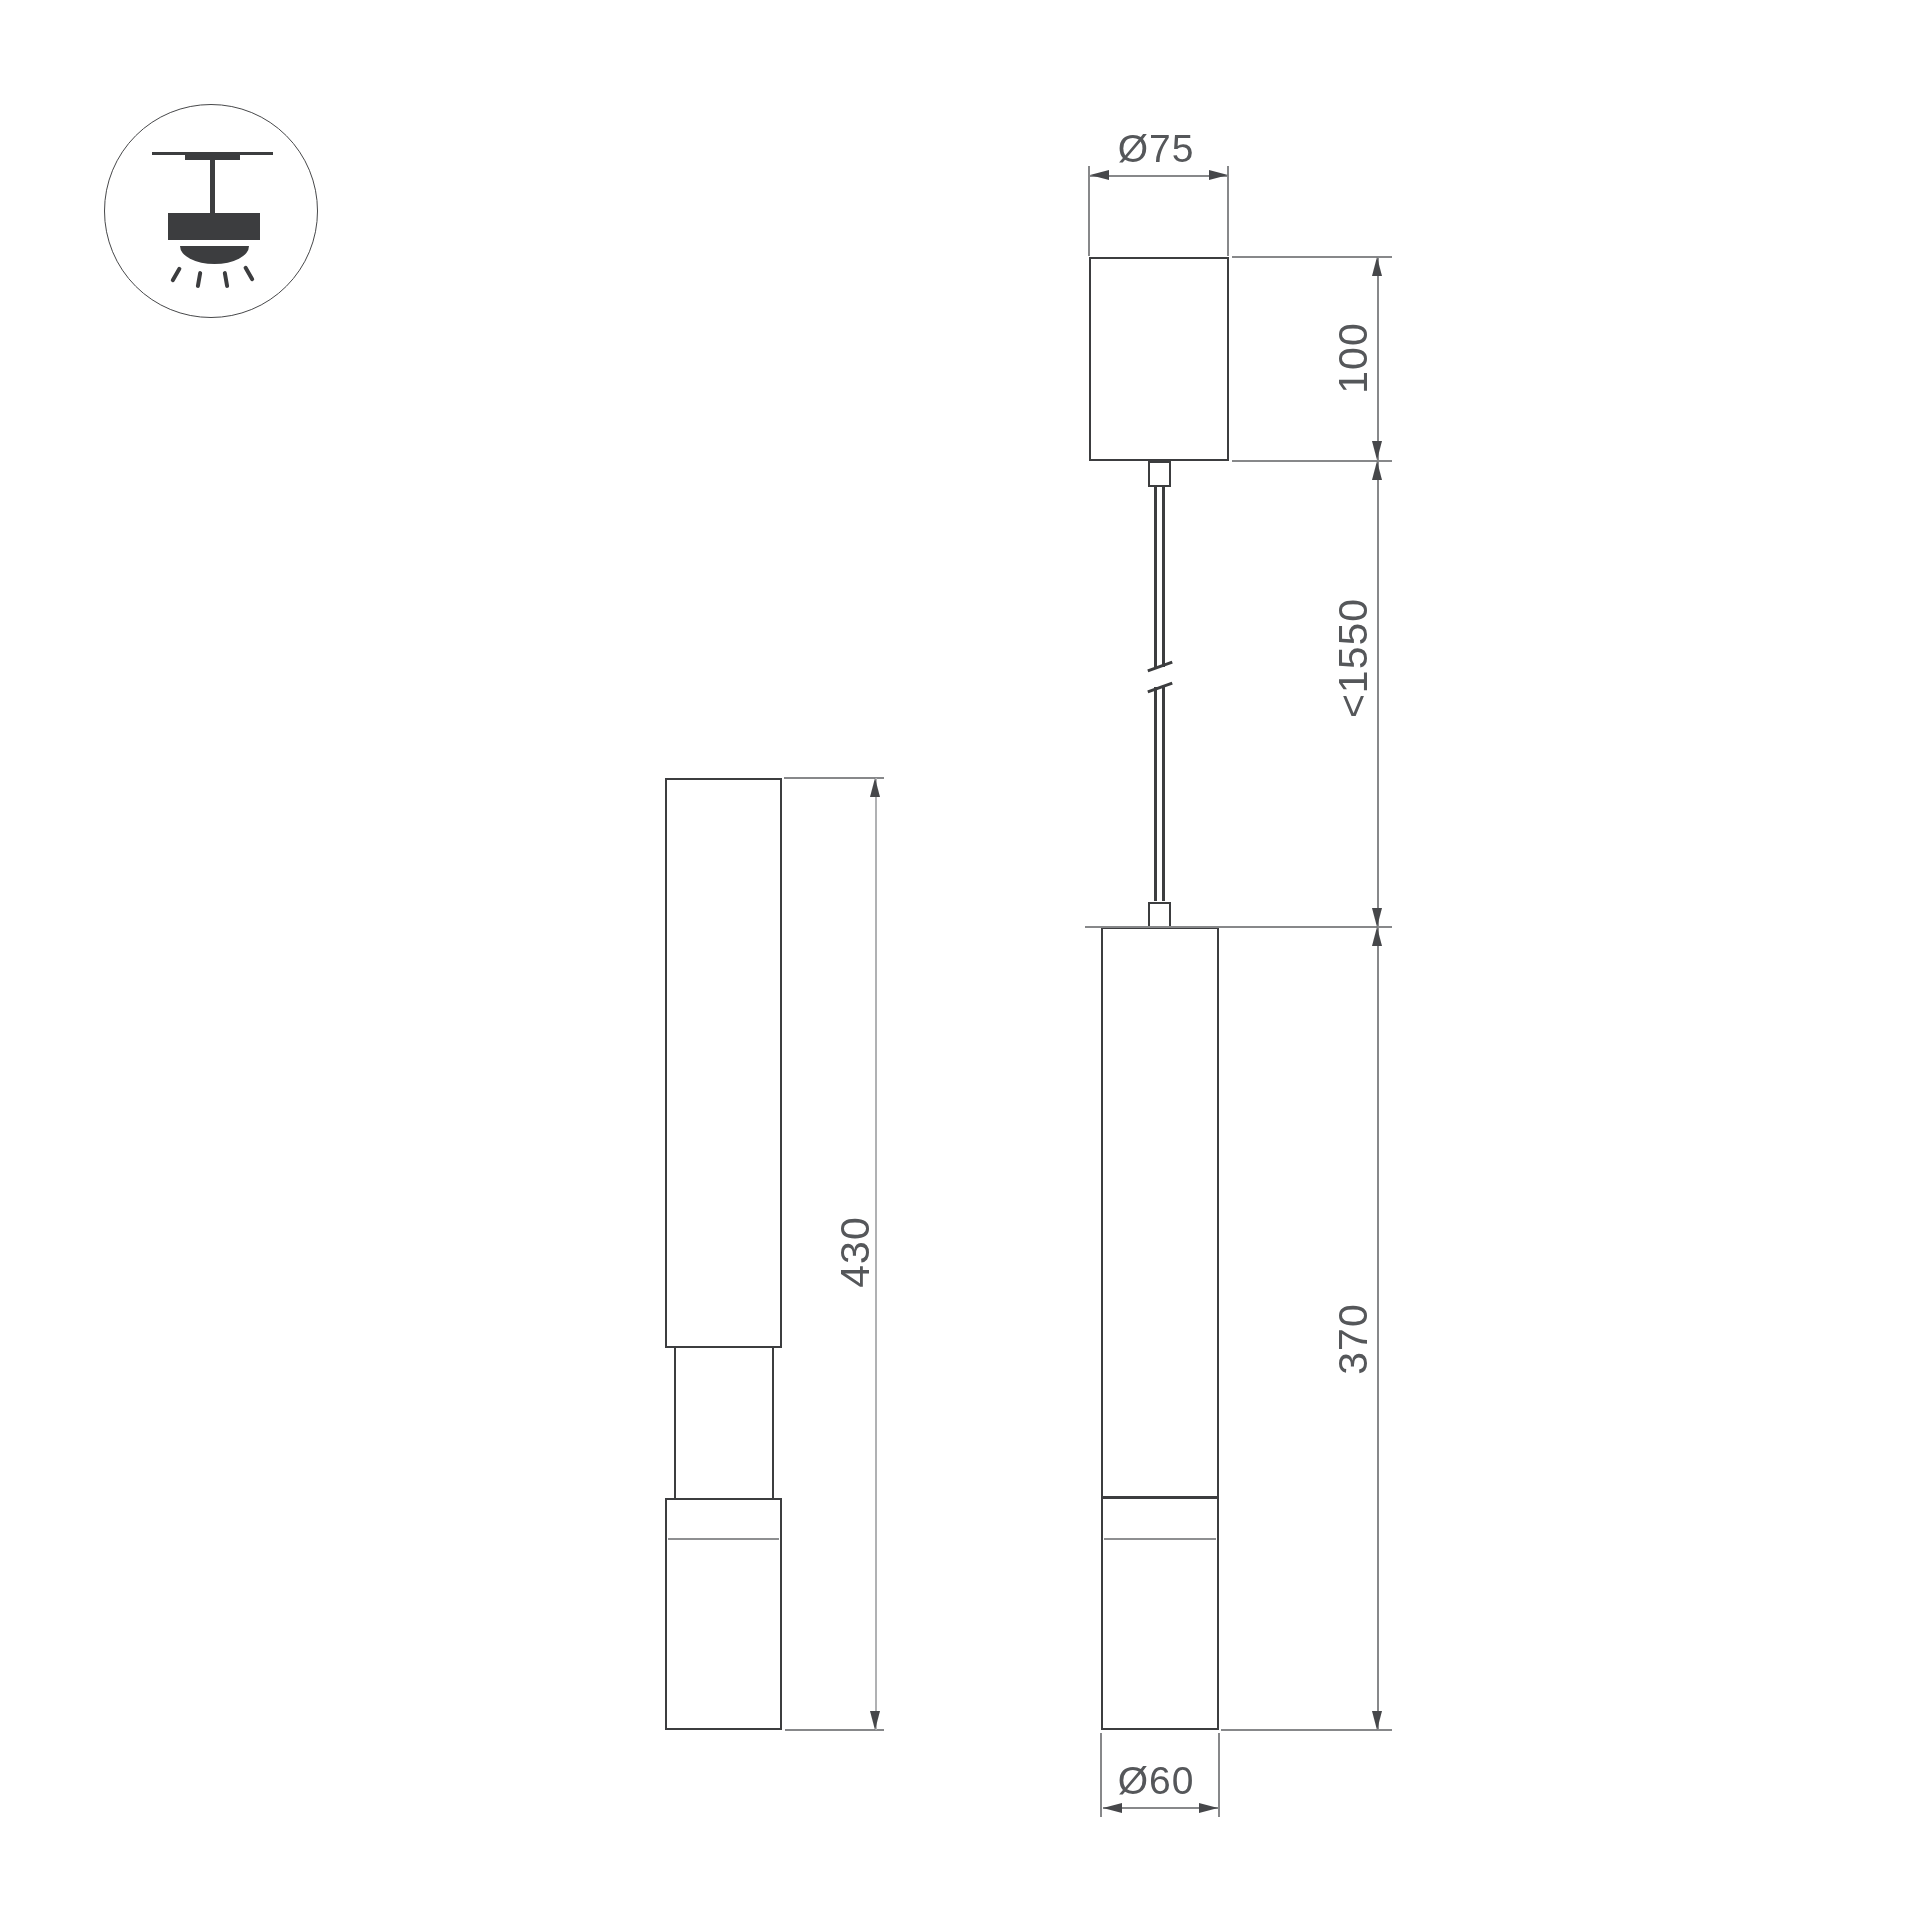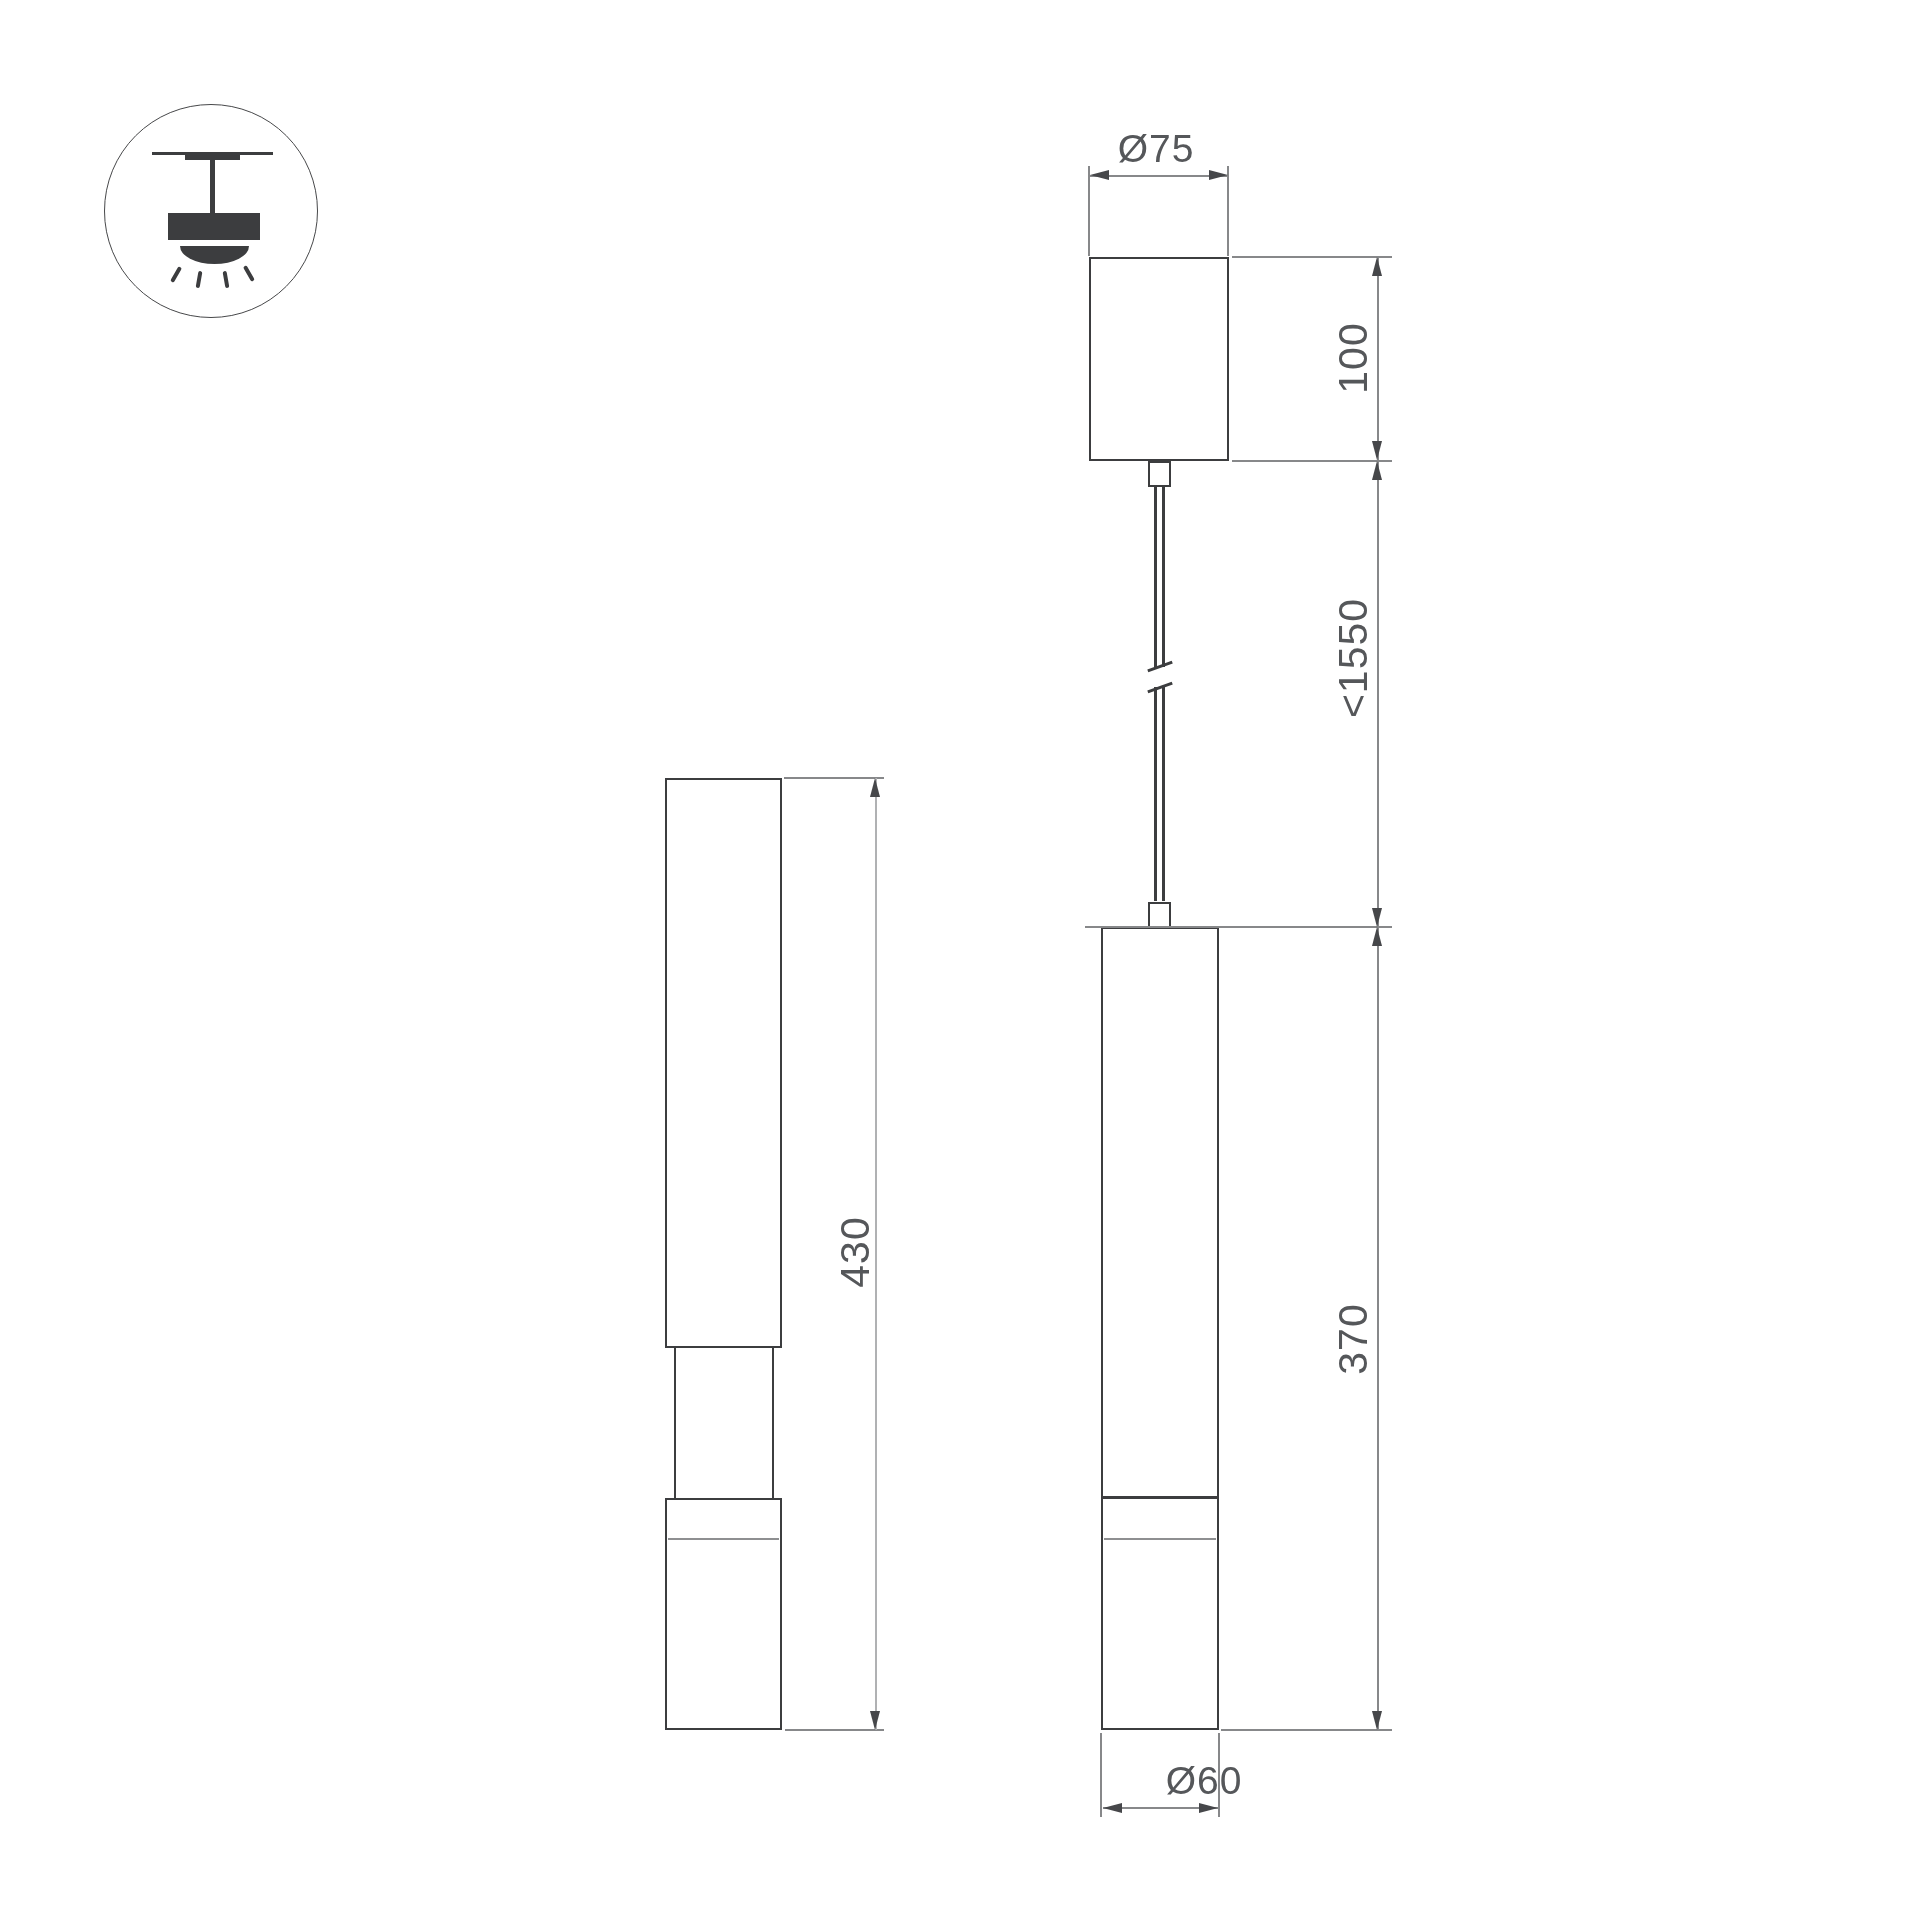--- a/index.html
+++ b/index.html
@@ -93,16 +93,16 @@
 
   <div class="dimtext rot" style="left:1353px;top:358px;">100</div>
   <div class="dimtext rot" style="left:1353px;top:658px;">&lt;1550</div>
   <div class="dimtext rot" style="left:1353px;top:1339px;">370</div>
 
   <div class="xline" style="left:1100px;top:1733px;width:1.9px;height:84px;"></div>
   <div class="xline" style="left:1218px;top:1733px;width:1.9px;height:84px;"></div>
   <div class="xline" style="left:1103px;top:1807px;width:116px;height:1.9px;"></div>
   <div class="ar left" style="left:1103px;top:1803px;"></div>
   <div class="ar right" style="left:1199px;top:1803px;"></div>
-  <div class="dimtext ctr" style="left:1204px;top:1781px;font-size:39px;">Ø60</div>
+  <div class="dimtext ctr" style="left:1156px;top:1781px;font-size:39px;">Ø60</div>
 
 </div>
 
 
 </body></html>

